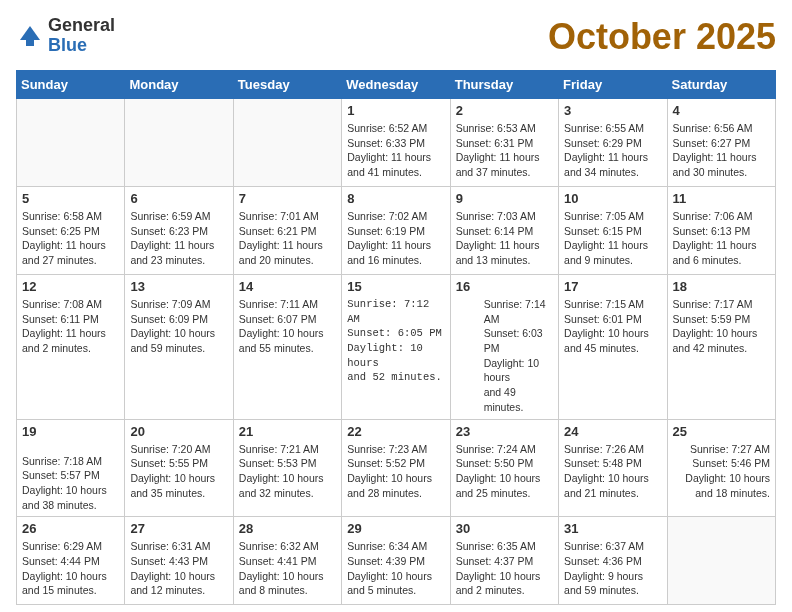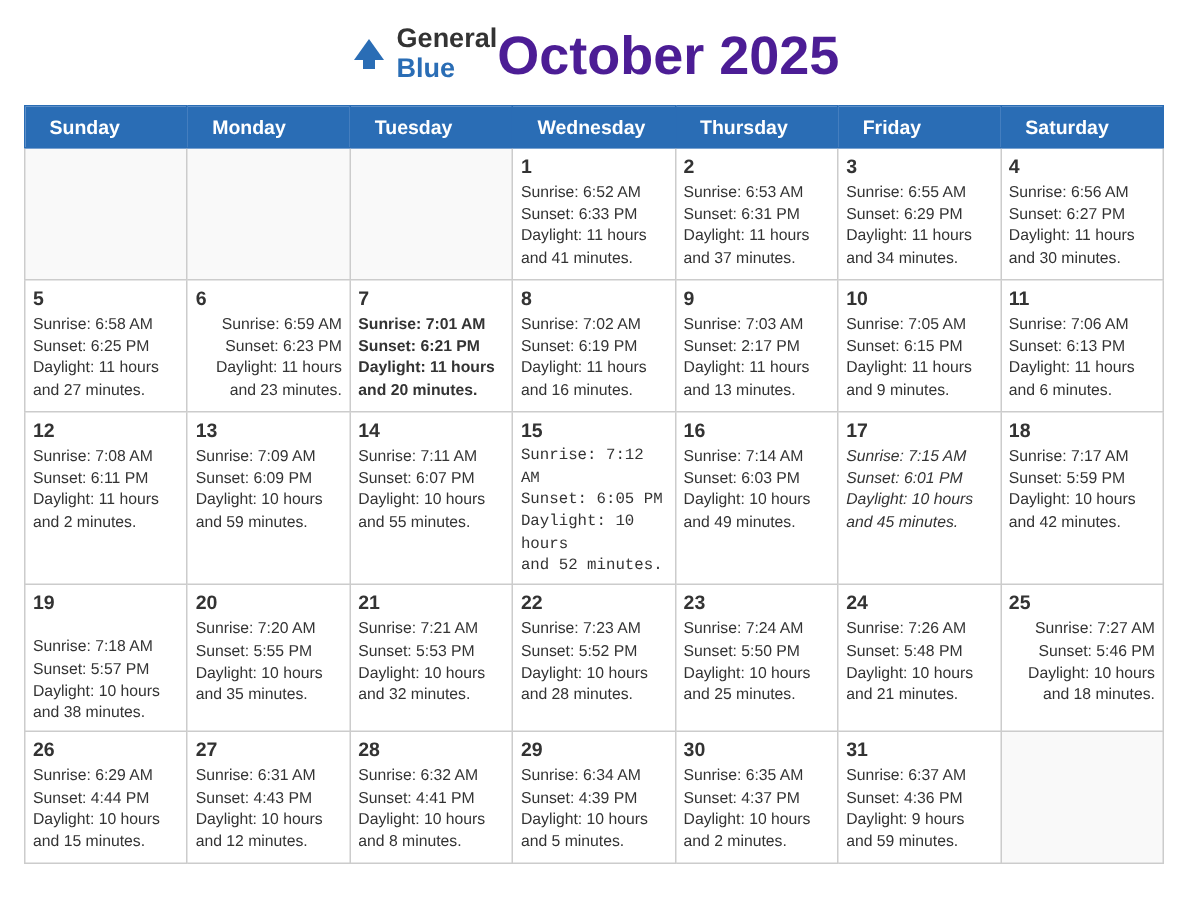--- a/index.html
+++ b/index.html
@@ -5,21 +5,21 @@
     * { box-sizing: border-box; margin: 0; padding: 0; }
     body {
       font-family: Arial, sans-serif;
       background: #fff;
       width: 792px;
       min-height: 612px;
       padding: 16px;
     }
     .header-area {
       display: flex;
-      justify-content: center;
+      justify-content: space-between;
       align-items: flex-start;
       margin-bottom: 12px;
     }
     .logo {
       display: flex;
       align-items: center;
     }
     .logo-text {
       display: flex;
       flex-direction: column;
@@ -33,37 +33,37 @@
       width: 28px;
       height: 28px;
       margin-right: 4px;
     }
     .title-area {
       text-align: right;
     }
     .month-title {
       font-size: 36px;
       font-weight: bold;
-      color: #4c1d95;
+      color: #a16207;
     }
     .location {
       font-size: 15px;
       color: #555;
     }
     table {
       width: 100%;
       border-collapse: collapse;
       table-layout: fixed;
     }
     th {
       background-color: #2a6db5;
       color: #fff;
       font-size: 13px;
       font-weight: bold;
-      padding: 6px 16px;
+      padding: 6px 4px;
       text-align: left;
       border: 1px solid #2a6db5;
     }
     td {
       border: 1px solid #ccc;
       vertical-align: top;
       padding: 4px 5px;
       height: 88px;
       background: #fff;
       font-size: 11px;
@@ -151,43 +151,43 @@
       <tr>
         <td>
           <div class="day-number">5</div>
           <div class="day-info" style="white-space: pre-line;">Sunrise: 6:58 AM
 Sunset: 6:25 PM
 Daylight: 11 hours
 and 27 minutes.</div>
         </td>
         <td>
           <div class="day-number">6</div>
-          <div class="day-info" style="white-space: pre-line; text-align: right;">Sunrise: 6:59 AM
+          <div class="day-info" style="white-space: pre-line;">Sunrise: 6:59 AM
 Sunset: 6:23 PM
 Daylight: 11 hours
 and 23 minutes.</div>
         </td>
         <td>
           <div class="day-number">7</div>
-          <div class="day-info" style="white-space: pre-line; font-weight: bold;">Sunrise: 7:01 AM
+          <div class="day-info" style="white-space: pre-line;">Sunrise: 7:01 AM
 Sunset: 6:21 PM
 Daylight: 11 hours
 and 20 minutes.</div>
         </td>
         <td>
           <div class="day-number">8</div>
           <div class="day-info" style="white-space: pre-line;">Sunrise: 7:02 AM
 Sunset: 6:19 PM
 Daylight: 11 hours
 and 16 minutes.</div>
         </td>
         <td>
           <div class="day-number">9</div>
           <div class="day-info" style="white-space: pre-line;">Sunrise: 7:03 AM
-Sunset: 2:17 PM
+Sunset: 6:14 PM
 Daylight: 11 hours
 and 13 minutes.</div>
         </td>
         <td>
           <div class="day-number">10</div>
           <div class="day-info" style="white-space: pre-line;">Sunrise: 7:05 AM
 Sunset: 6:15 PM
 Daylight: 11 hours
 and 9 minutes.</div>
         </td>
@@ -223,28 +223,28 @@
         </td>
         <td>
           <div class="day-number">15</div>
           <div class="day-info" style="white-space: pre-line; font-family: Liberation Mono, monospace;">Sunrise: 7:12 AM
 Sunset: 6:05 PM
 Daylight: 10 hours
 and 52 minutes.</div>
         </td>
         <td>
           <div class="day-number">16</div>
-          <div class="day-info" style="white-space: pre-line;">Sunrise: 7:14 AM
+          <div class="day-info" style="white-space: pre-line; margin-left: 28px;">Sunrise: 7:14 AM
 Sunset: 6:03 PM
 Daylight: 10 hours
 and 49 minutes.</div>
         </td>
         <td>
           <div class="day-number">17</div>
-          <div class="day-info" style="white-space: pre-line; font-style: italic;">Sunrise: 7:15 AM
+          <div class="day-info" style="white-space: pre-line;">Sunrise: 7:15 AM
 Sunset: 6:01 PM
 Daylight: 10 hours
 and 45 minutes.</div>
         </td>
         <td>
           <div class="day-number">18</div>
           <div class="day-info" style="white-space: pre-line;">Sunrise: 7:17 AM
 Sunset: 5:59 PM
 Daylight: 10 hours
 and 42 minutes.</div>

